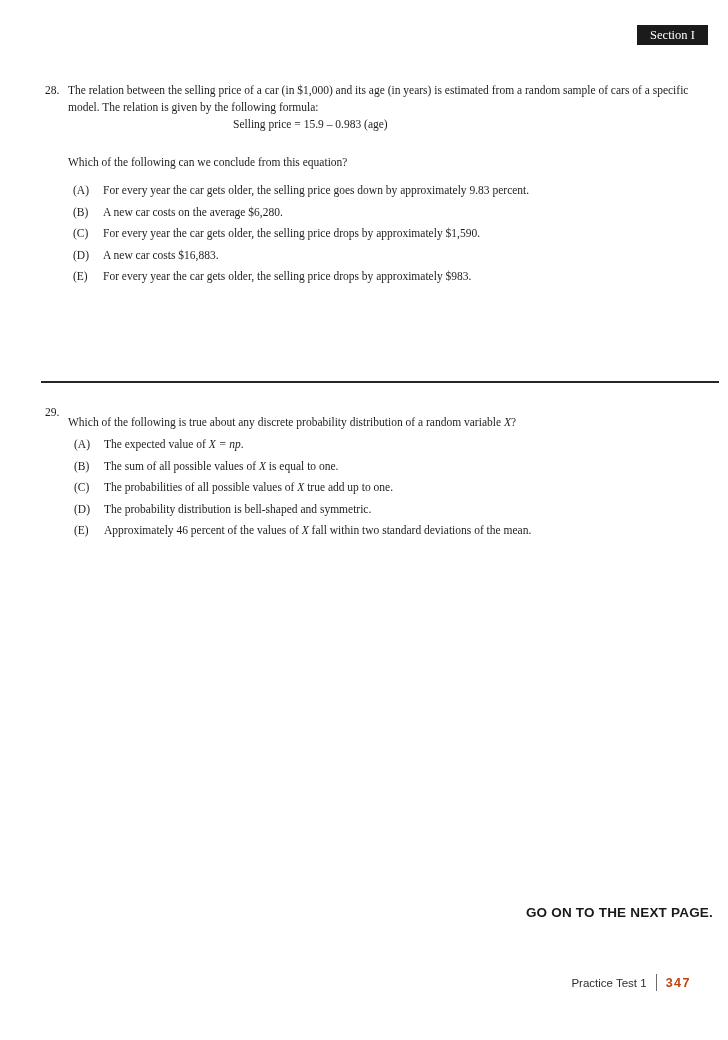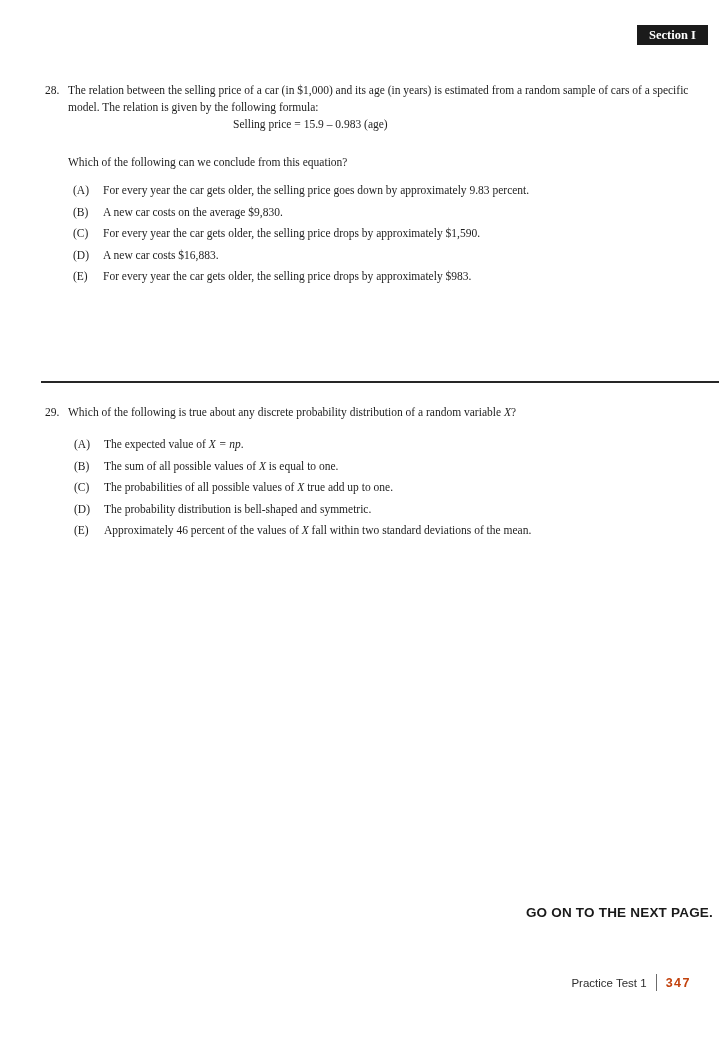--- a/index.html
+++ b/index.html
@@ -13,35 +13,35 @@
     overflow: hidden;
   }
   .badge {
     position: absolute;
     top: 25px;
     left: 637px;
     width: 71px;
     height: 20px;
     background: #1b1b1b;
     color: #ffffff;
-    font-weight: bold;
+    font-weight: normal;
     font-size: 12.5px;
     line-height: 20px;
     text-align: center;
     font-family: "Liberation Serif", serif;
   }
   .qrow {
     position: absolute;
     display: flex;
     font-size: 11.5px;
     line-height: 17px;
   }
   .qnum { flex: none; width: 23px; }
   .stem { width: 650px; }
-  .stem29 { width: 640px; }
+  .stem29 { width: 640px; margin-top: 10px; }
   .formula {
     position: absolute;
     top: 116px;
     left: 233px;
     font-size: 11.5px;
     line-height: 17px;
   }
   .lead {
     position: absolute;
     top: 154px;
@@ -113,21 +113,21 @@
 
   <div class="lead">Which of the following can we conclude from this equation?</div>
 
   <div class="options" id="q28-options">
     <div class="opt">
       <span class="opt-label">(A)</span>
       <span class="opt-text"><span>For every year the car gets older, the selling price goes down by approximately 9.83 percent.</span><em></em><span></span></span>
     </div>
     <div class="opt">
       <span class="opt-label">(B)</span>
-      <span class="opt-text"><span>A new car costs on the average $9,830.</span><em></em><span></span></span>
+      <span class="opt-text"><span>A new car costs on the average $6,280.</span><em></em><span></span></span>
     </div>
     <div class="opt">
       <span class="opt-label">(C)</span>
       <span class="opt-text"><span>For every year the car gets older, the selling price drops by approximately $1,590.</span><em></em><span></span></span>
     </div>
     <div class="opt">
       <span class="opt-label">(D)</span>
       <span class="opt-text"><span>A new car costs $16,883.</span><em></em><span></span></span>
     </div>
     <div class="opt">

